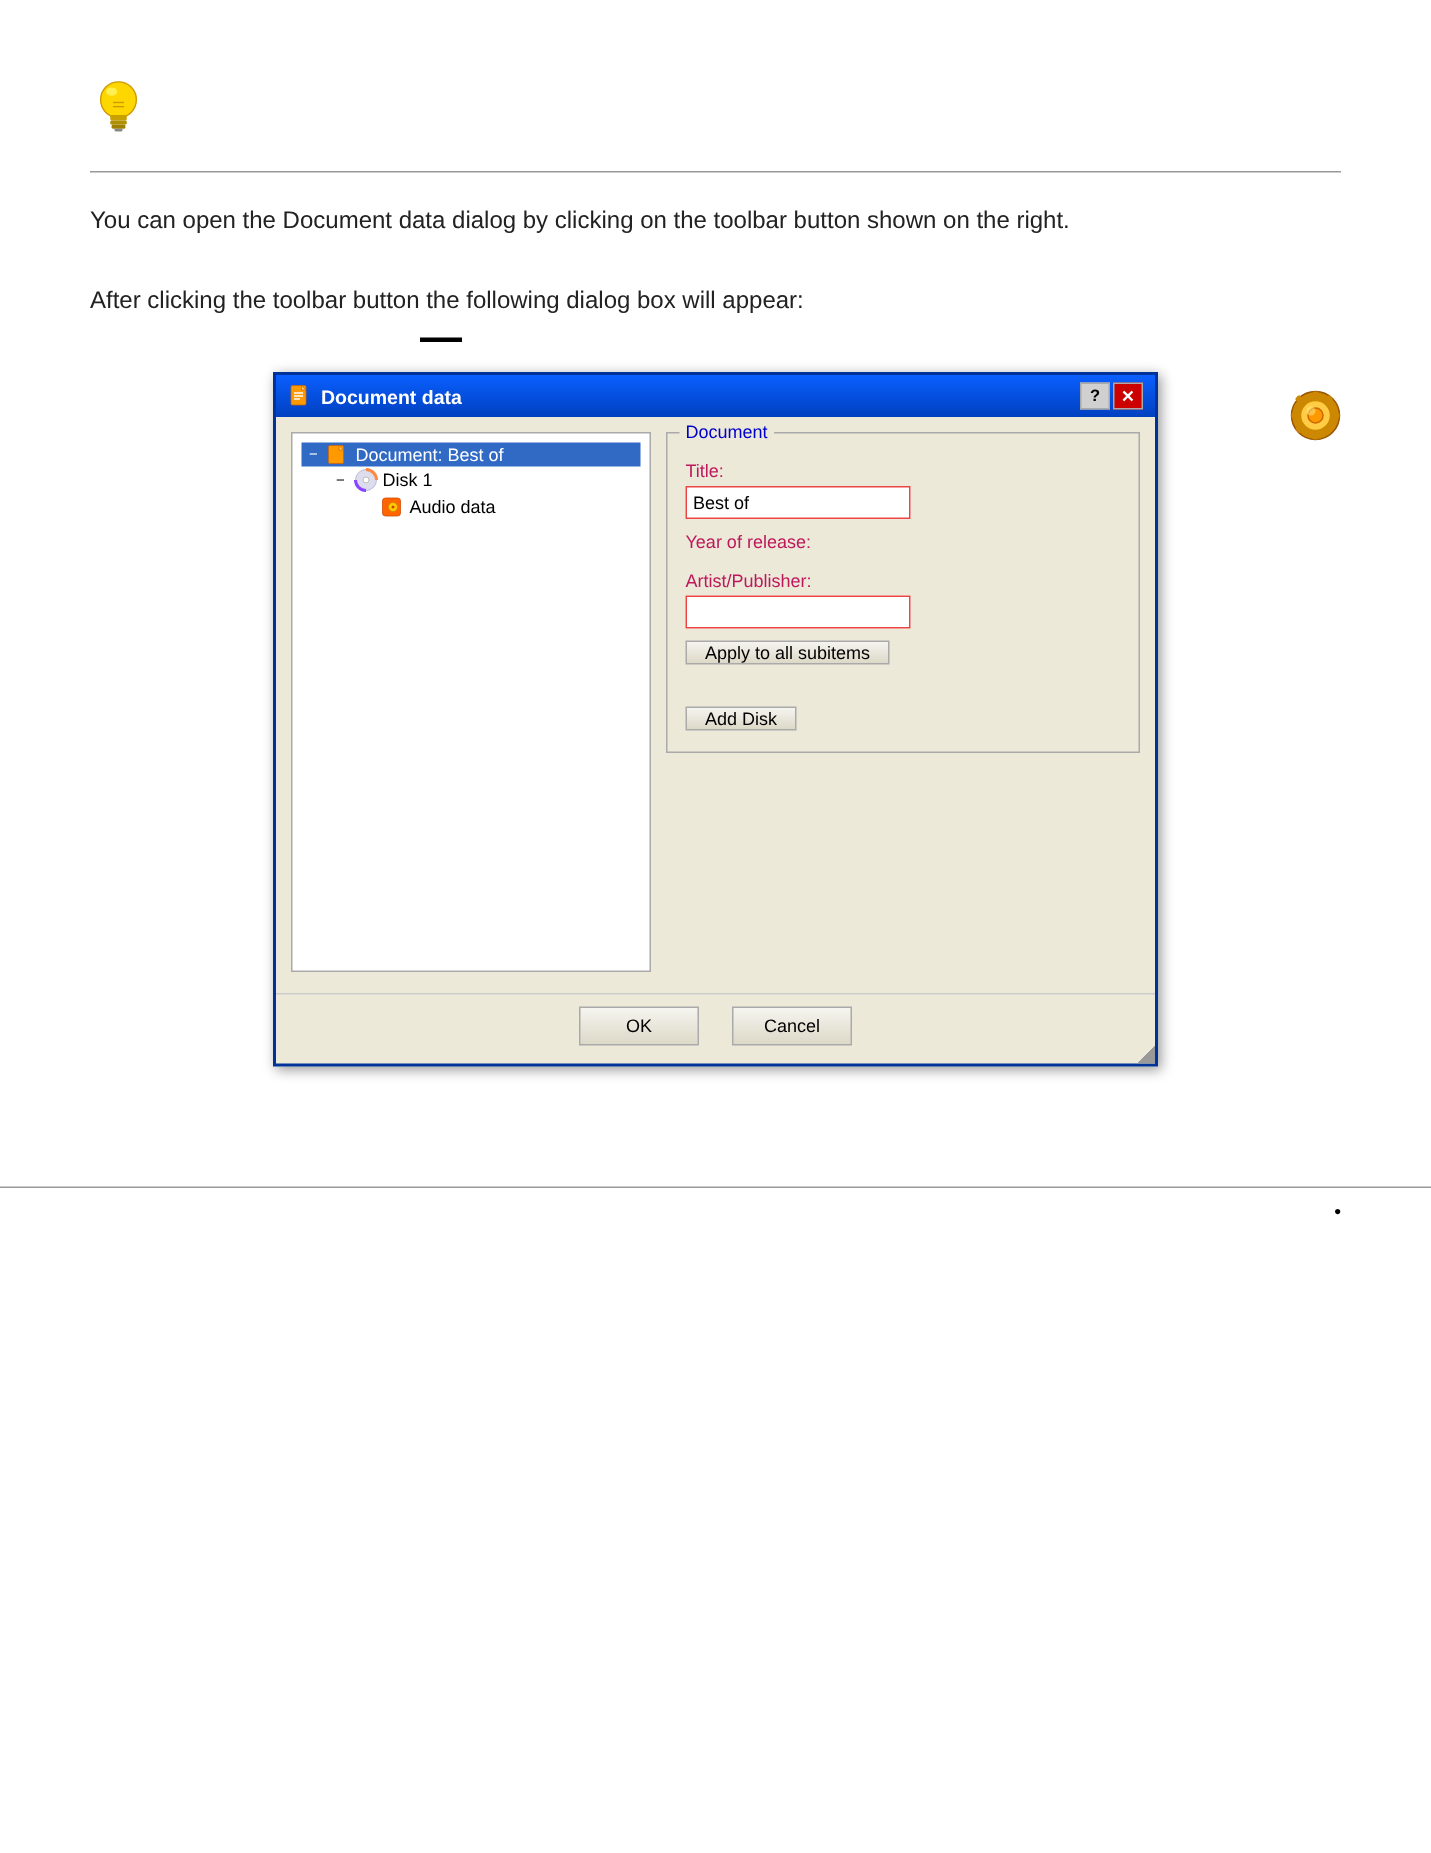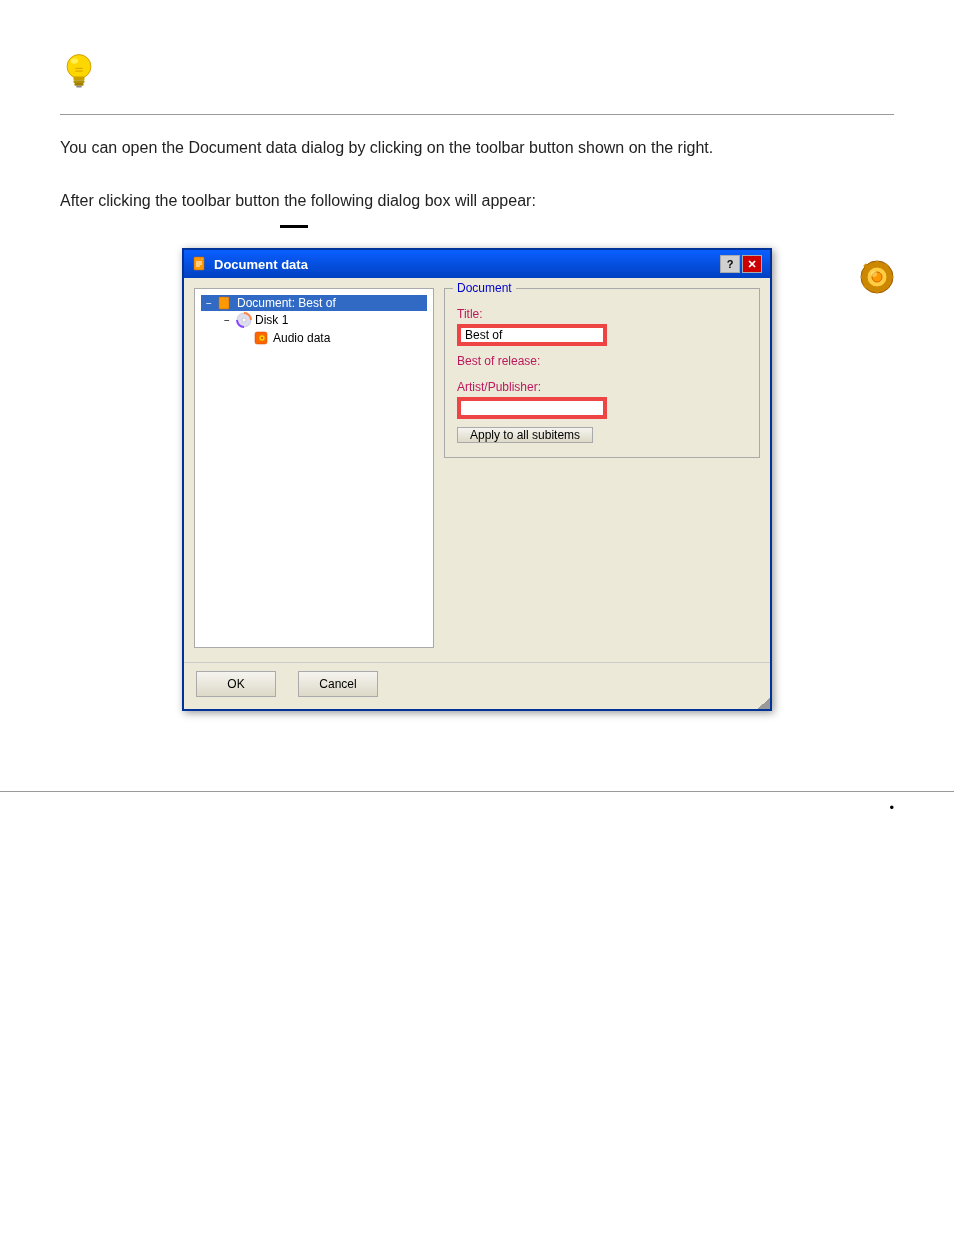--- a/index.html
+++ b/index.html
@@ -205,21 +205,21 @@
       color: #be185d;
     }
 
     .field-label:first-child {
       margin-top: 0;
     }
 
     .text-input {
       width: 150px;
       height: 22px;
-      border: 4px solid #ef4444;
+      border: 1px solid #ef4444;
       background: white;
       padding: 2px 4px;
       font-size: 12px;
     }
 
     .year-input-wrapper {
       display: flex;
       align-items: center;
       gap: 0;
     }
@@ -260,21 +260,21 @@
       padding: 0 12px;
       font-size: 12px;
       cursor: pointer;
       margin-top: 8px;
       text-align: center;
     }
 
     
     .dialog-footer {
       display: flex;
-      justify-content: flex-start;
+      justify-content: center;
       align-items: center;
       padding: 8px 12px 12px 12px;
       gap: 22px;
       border-top: 1px solid #ccc;
       margin-top: 4px;
     }
 
     .footer-btn {
       width: 80px;
       height: 26px;
@@ -431,29 +431,32 @@
         </div>
 
         <div class="right-panel">
 
           <div class="group-box">
             <span class="group-box-legend">Document</span>
 
             <div class="field-label">Title:</div>
             <input class="text-input" type="text" value="Best of" style="">
 
-            <div class="field-label">Best of release:</div>
+            <div class="field-label">Year of release:</div>
 
             <div style="margin-top: 12px;">
               <div class="field-label">Artist/Publisher:</div>
               <input class="text-input" type="text" value="" style="">
             </div>
 
             <button class="xp-button">Apply to all subitems</button>
 
+            <div style="margin-top: 20px;">
+              <button class="xp-button">Add Disk</button>
+            </div>
           </div>
 
         </div>
       </div>
 
       <div class="dialog-footer">
         <button class="footer-btn">OK</button>
         <button class="footer-btn">Cancel</button>
       </div>
 

